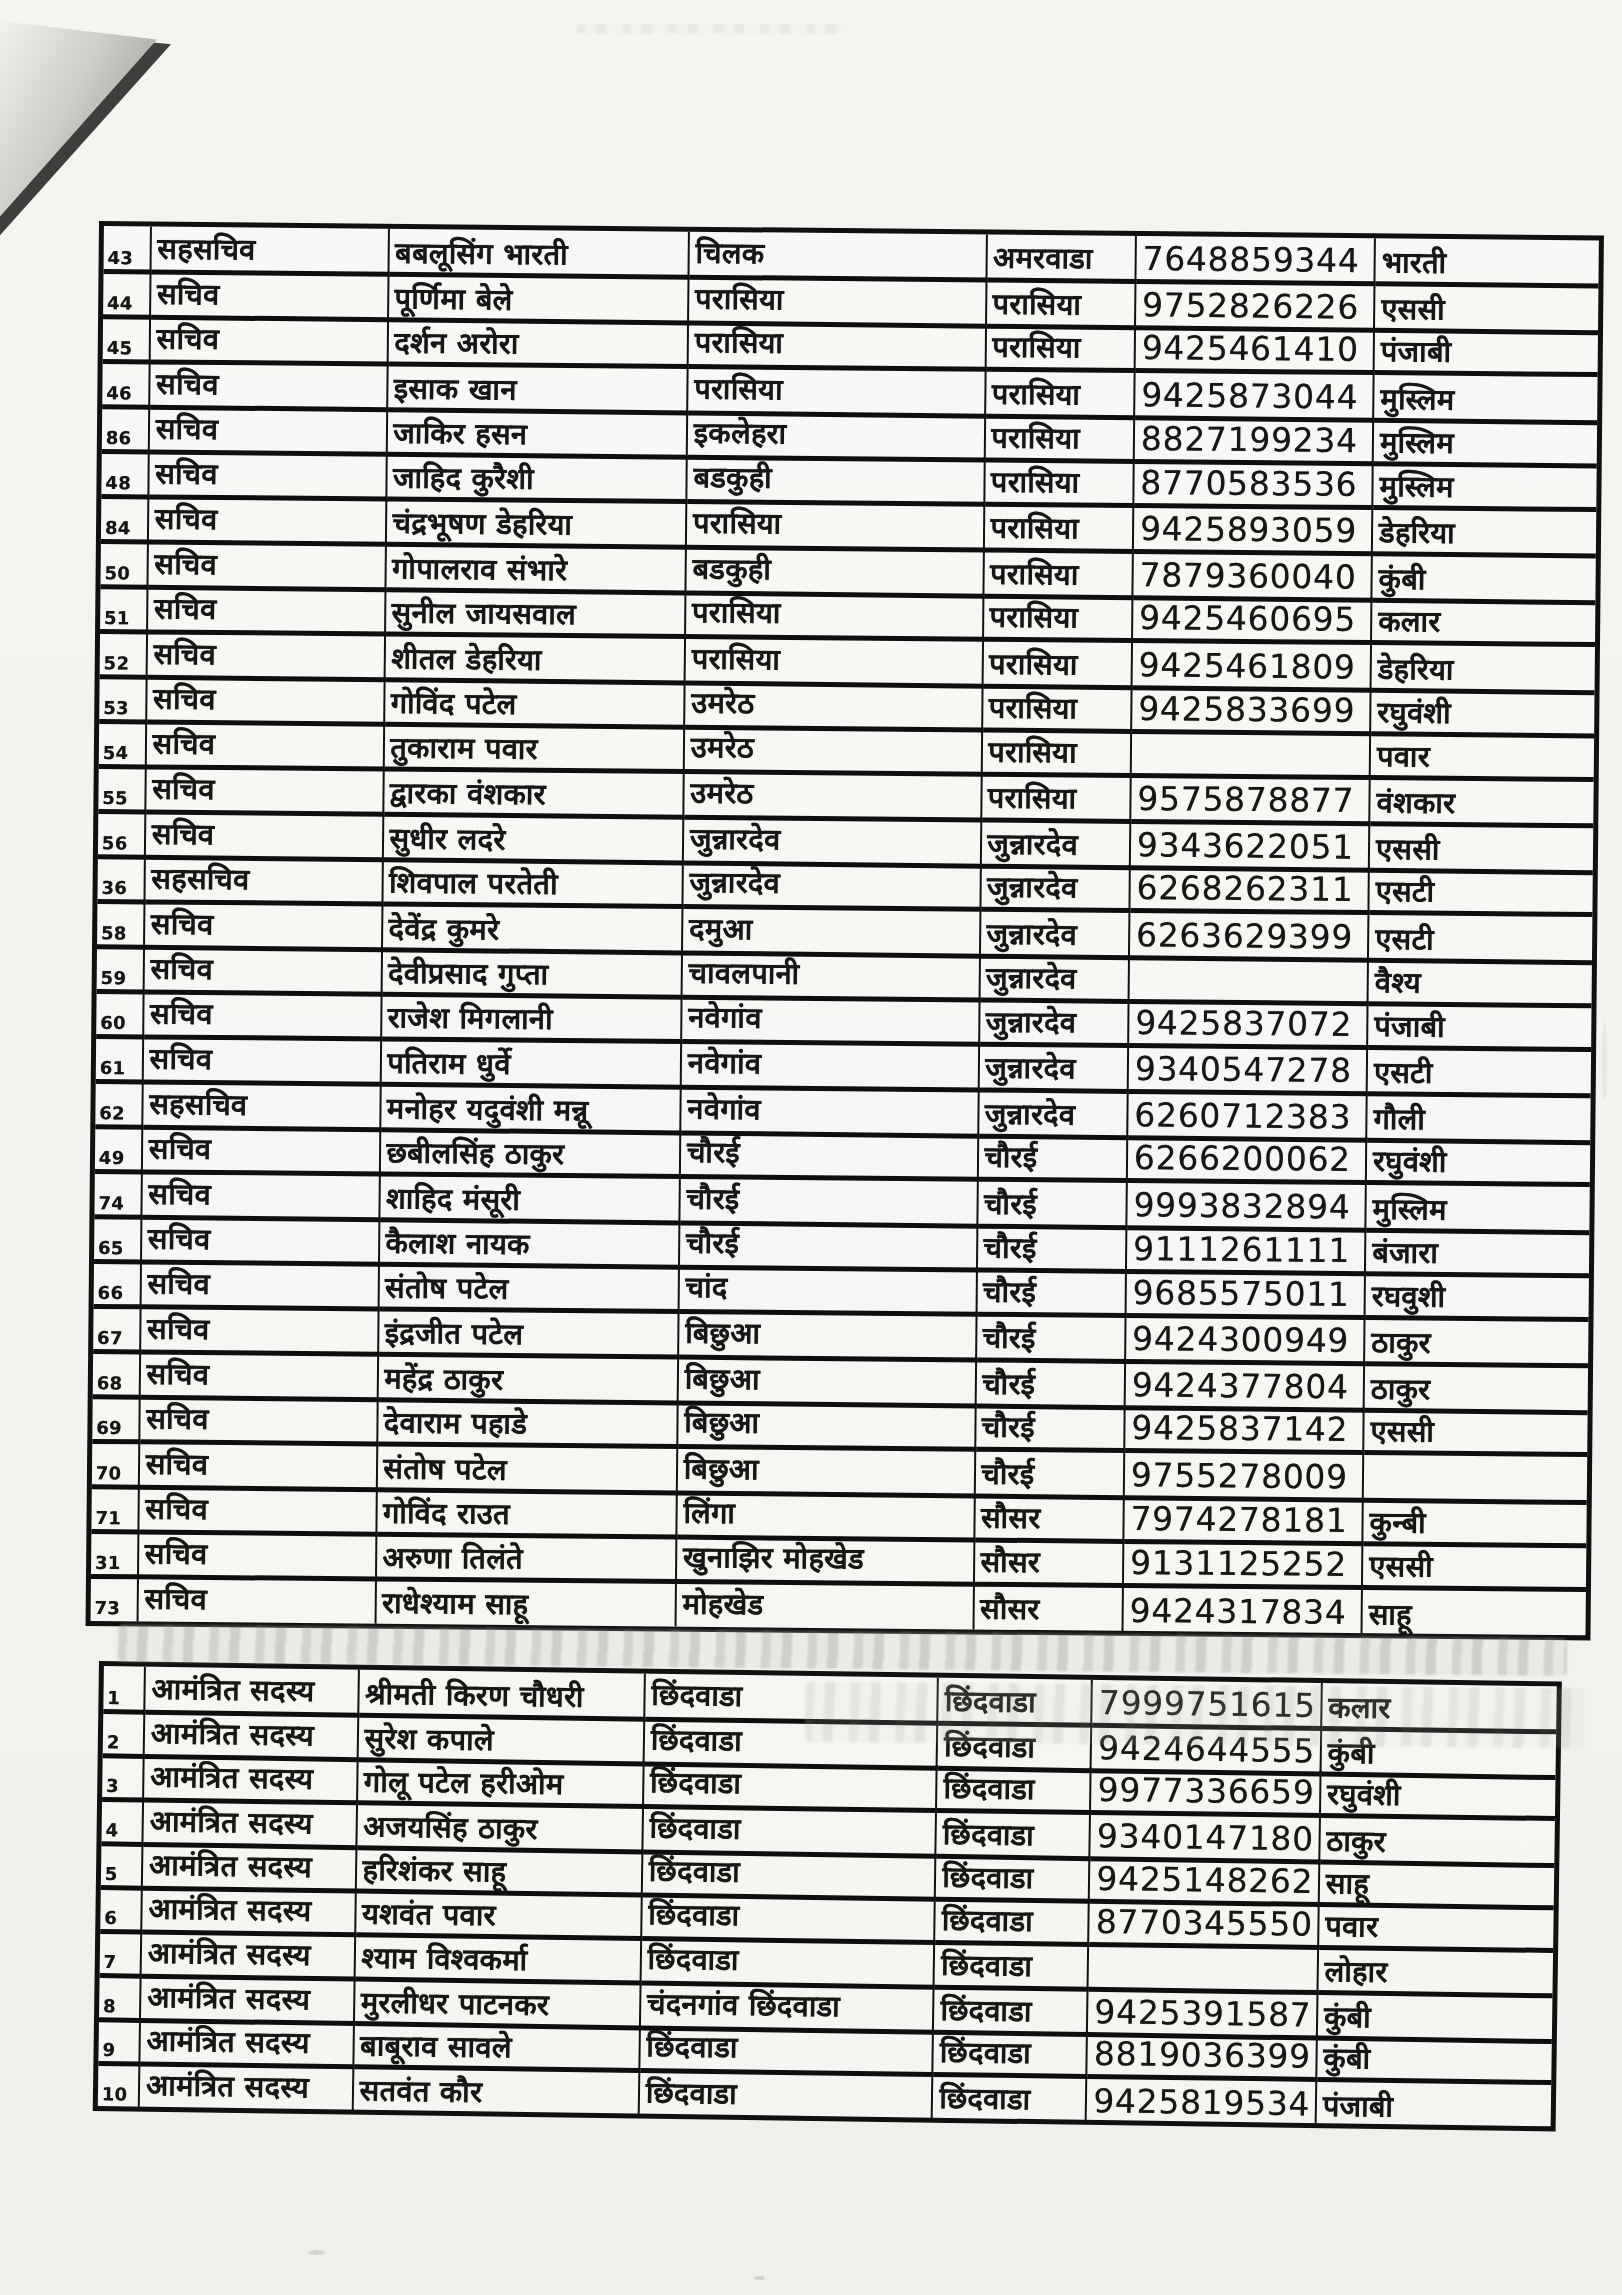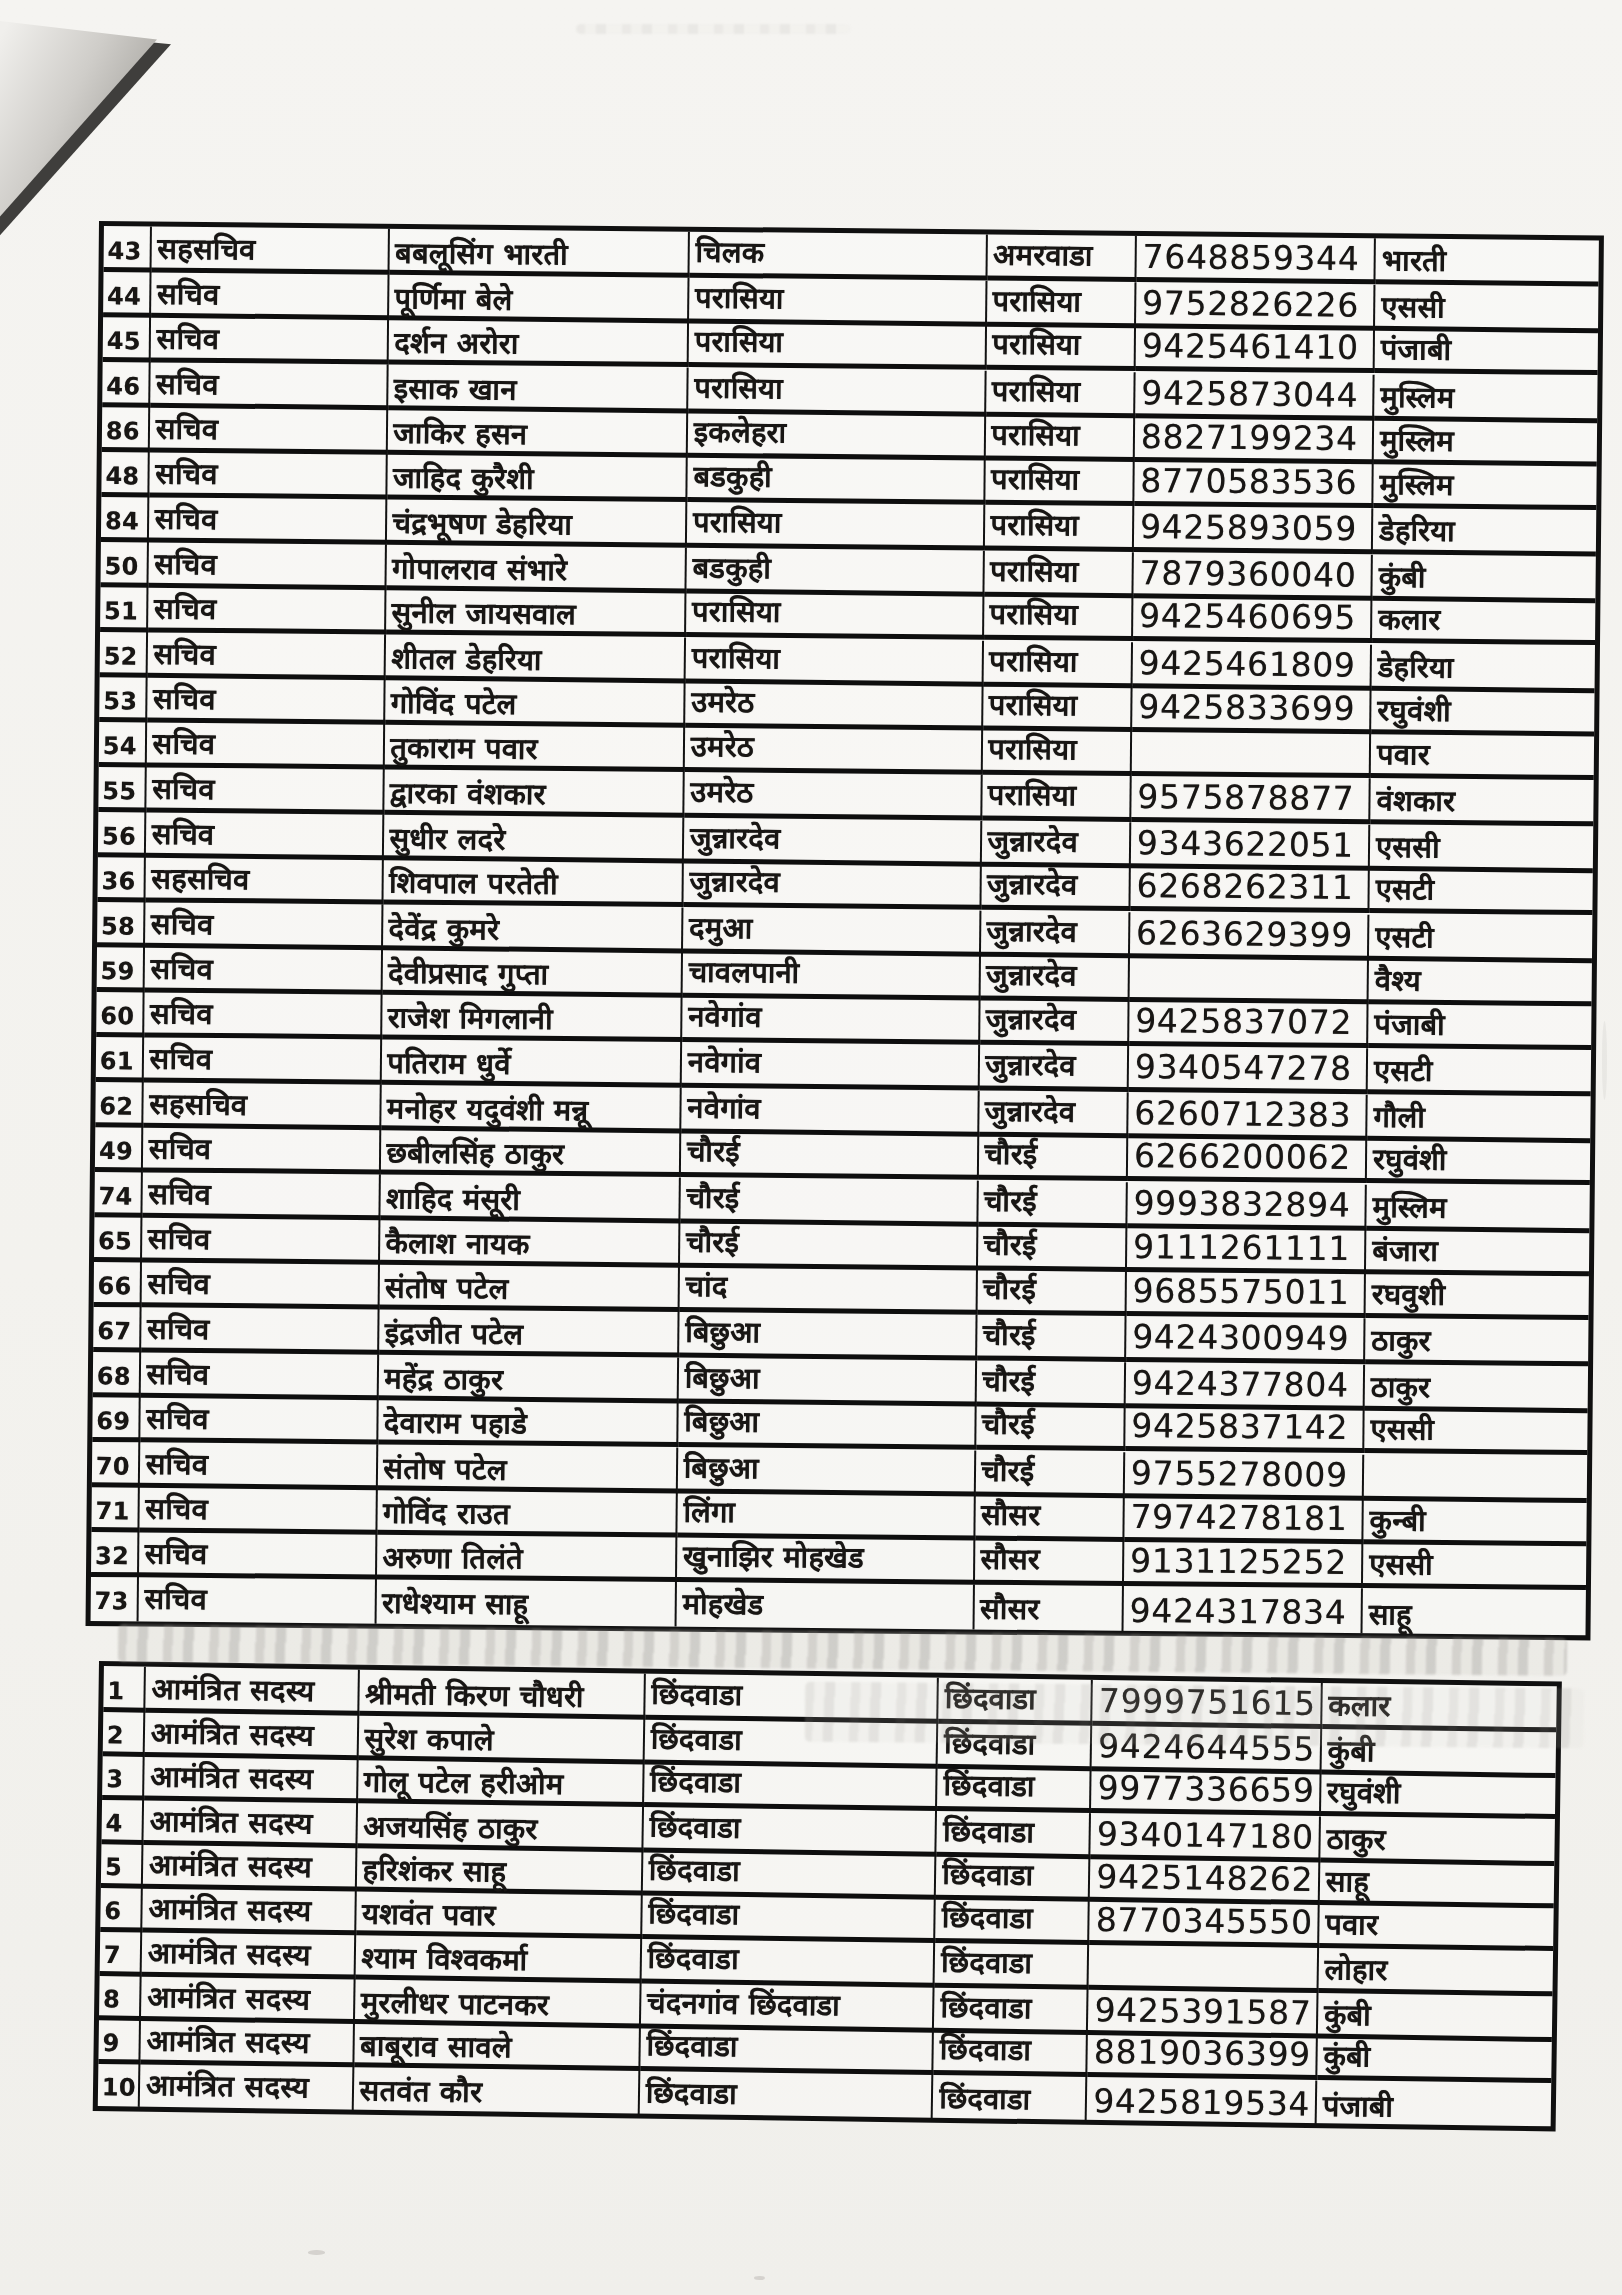--- a/index.html
+++ b/index.html
@@ -66,21 +66,21 @@
     font-size:29px; font-weight:600;
     letter-spacing:0.3px;
     color:#181614;
     text-shadow:0 0 0.7px rgba(20,18,16,.55);
     overflow:visible; white-space:nowrap;
     line-height:1.05;
   }
   .cell:last-child{ border-right:none;}
   .row:last-child .cell{ border-bottom:none;}
 
-  .cell.c0{ font-size:24px; padding-left:3.9px; align-items:flex-start; padding-top:13px;}
+  .cell.c0{ font-size:18px; padding-left:3.9px; align-items:flex-start; padding-top:23px;}
   .cell.c1{ align-items:flex-start; padding-top:6.5px;}
   .cell.c2{ align-items:flex-start; padding-top:9.2px;}
   .cell.c3{ align-items:center;}
   .cell.c4{ align-items:flex-end; padding-bottom:5.2px;}
   .cell.c5{ align-items:flex-end; padding-bottom:2.6px; font-size:33px; font-weight:500; letter-spacing:0.7px;}
   .cell.c6{ align-items:flex-end; padding-bottom:3.9px;}
 
   
   .speck{ position:absolute; background:#b9b6b1; border-radius:50%; opacity:.5; z-index:2;}
   .speck.s1{ left:308px;  top:2250px; width:17px; height:4.6px;}
@@ -353,21 +353,21 @@
       <div class="row">
         <div class="cell c0">71</div>
         <div class="cell c1">सचिव</div>
         <div class="cell c2">गोविंद राउत</div>
         <div class="cell c3">लिंगा</div>
         <div class="cell c4">सौसर</div>
         <div class="cell c5">7974278181</div>
         <div class="cell c6">कुन्बी</div>
       </div>
       <div class="row">
-        <div class="cell c0">32</div>
+        <div class="cell c0">31</div>
         <div class="cell c1">सचिव</div>
         <div class="cell c2">अरुणा तिलंते</div>
         <div class="cell c3">खुनाझिर मोहखेड</div>
         <div class="cell c4">सौसर</div>
         <div class="cell c5">9131125252</div>
         <div class="cell c6">एससी</div>
       </div>
       <div class="row">
         <div class="cell c0">73</div>
         <div class="cell c1">सचिव</div>

